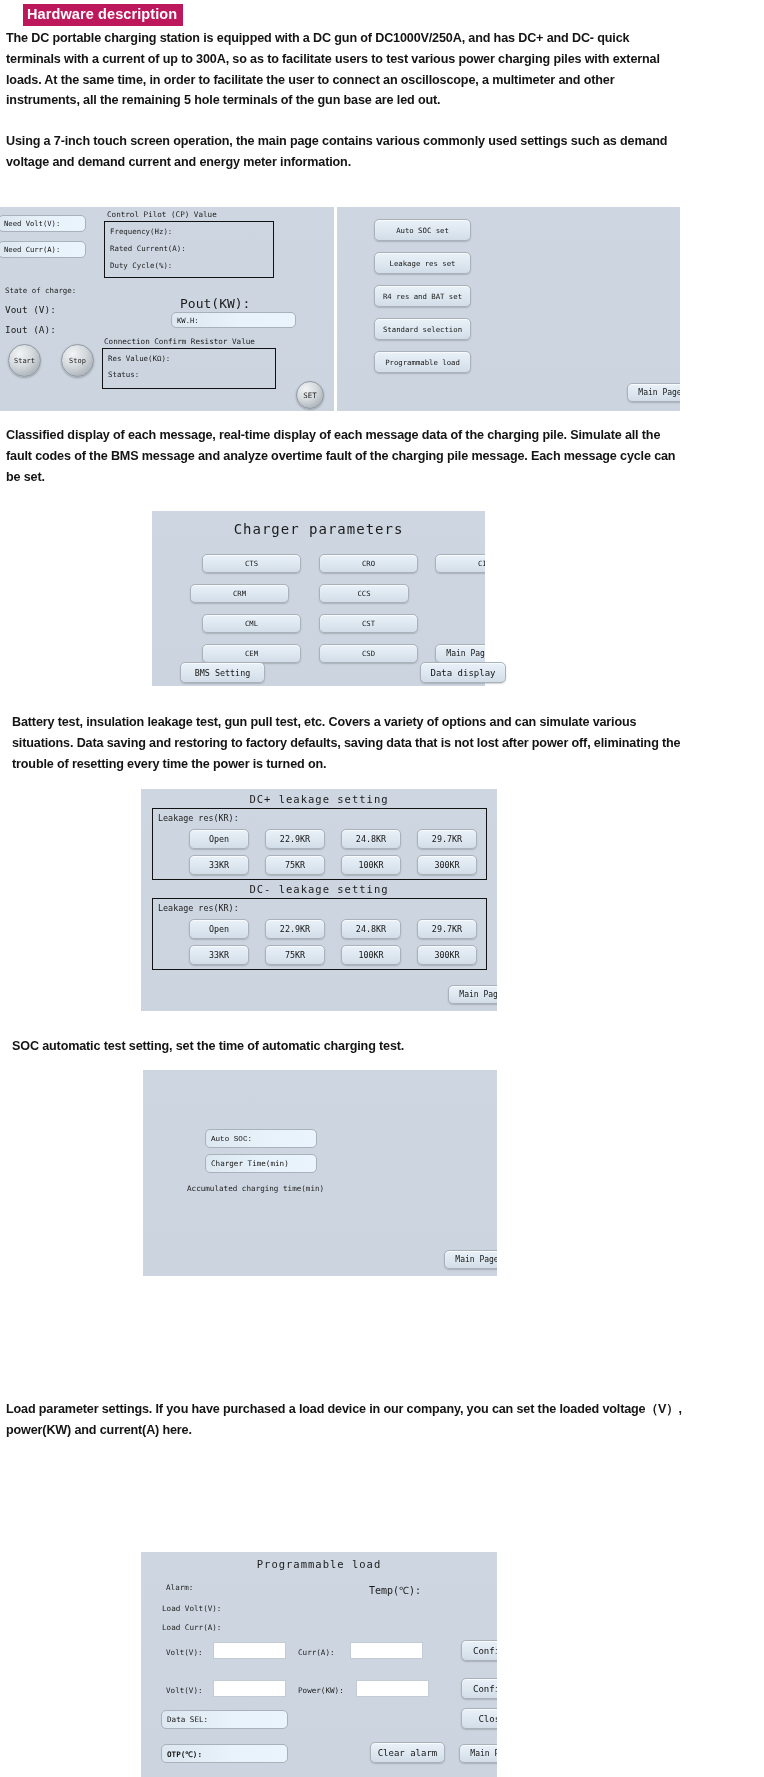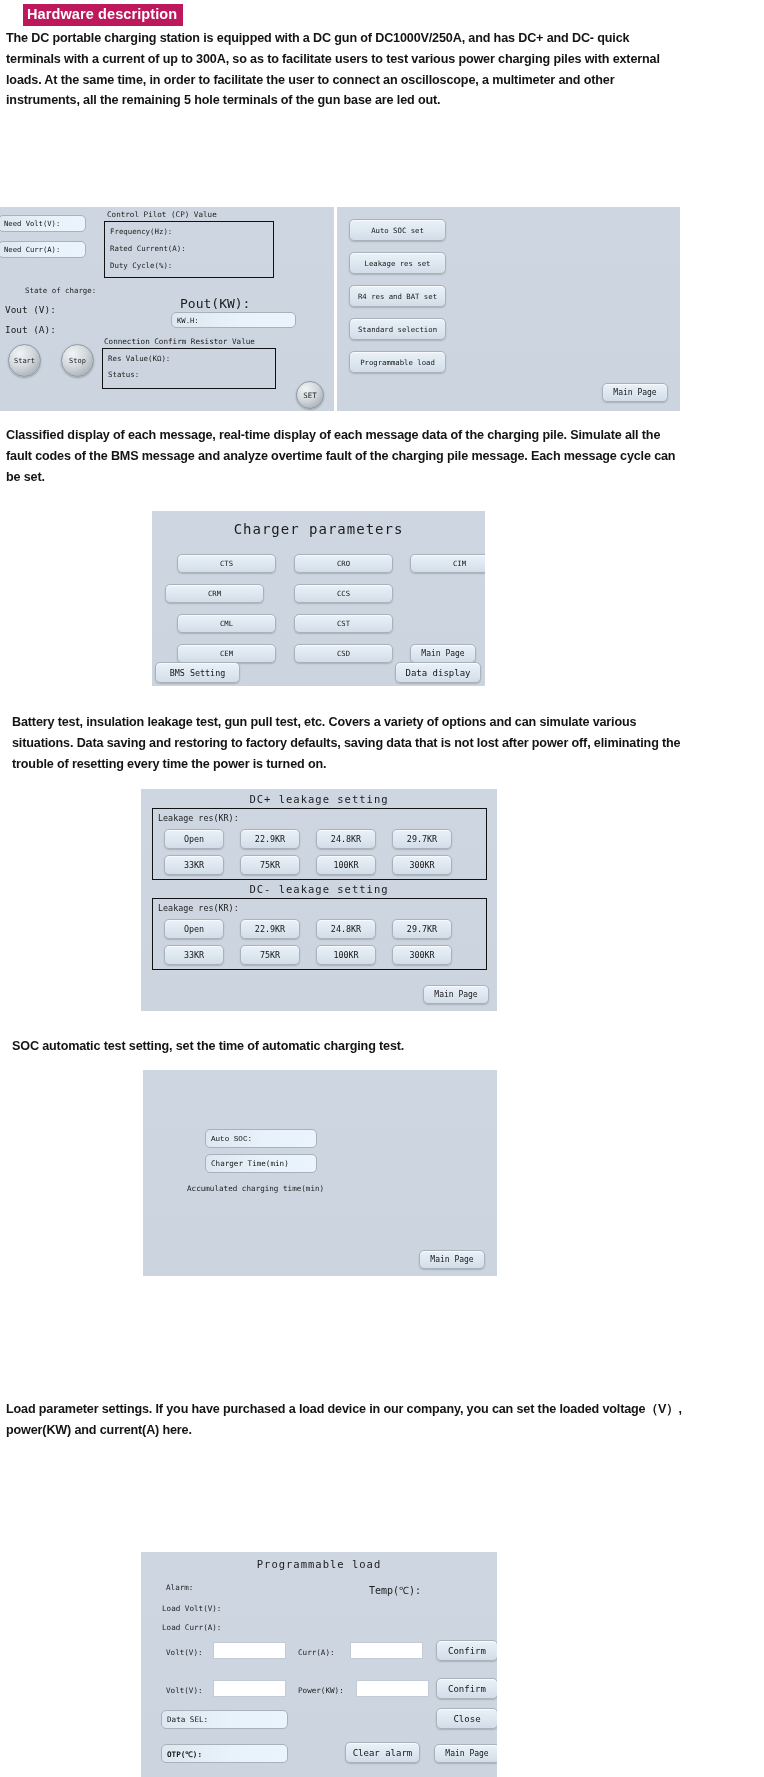--- a/index.html
+++ b/index.html
@@ -59,20 +59,21 @@
     display:flex;align-items:center;justify-content:center;
     background:linear-gradient(180deg,#e9f1f8 0%,#dde7f0 55%,#d3dde8 100%);
     border:1.6px solid #a9b2bb;
     border-radius:5px;
     box-shadow:0 1px 1px rgba(255,255,255,.75) inset,0 1px 1.5px rgba(0,0,0,.18);
     font-family:"DejaVu Sans Mono",monospace;
     white-space:nowrap;
     color:#141414;
     text-align:left;
     box-sizing:border-box;
+    margin-left:25px;
   }
   
   .field{
     position:absolute;
     display:flex;align-items:center;
     padding-left:5px;
     background:linear-gradient(90deg,#dde7f0 0%,#e8f2fb 55%,#eaf4fd 100%);
     border:1.6px solid #a9b2bb;
     border-radius:5px;
     font-family:"DejaVu Sans Mono",monospace;
@@ -106,37 +107,38 @@
   }
 </style>
 </head>
 <body>
 
 <div class="page">
 
   <div class="hdr-band">Hardware description</div>
 
   <div class="para p1">The DC portable charging station is equipped with a DC gun of DC1000V/250A, and has DC+ and DC- quick terminals with a current of up to 300A, so as to facilitate users to test various power charging piles with external loads. At the same time, in order to facilitate the user to connect an oscilloscope, a multimeter and other instruments, all the remaining 5 hole terminals of the gun base are led out.</div>
+  <div class="para p2">Using a 7-inch touch screen operation, the main page contains various commonly used settings such as demand voltage and demand current and energy meter information.</div>
   <div class="para p4">Battery test, insulation leakage test, gun pull test, etc. Covers a variety of options and can simulate various situations. Data saving and restoring to factory defaults, saving data that is not lost after power off, eliminating the trouble of resetting every time the power is turned on.</div>
   <div class="para p3">Classified display of each message, real-time display of each message data of the charging pile. Simulate all the fault codes of the BMS message and analyze overtime fault of the charging pile message. Each message cycle can be set.</div>
   <div class="para p5">SOC automatic test setting, set the time of automatic charging test.</div>
   <div class="para p6">Load parameter settings. If you have purchased a load device in our company, you can set the loaded voltage（V）, power(KW) and current(A) here.</div>
 
   <div class="hmi" style="left:0px;top:207px;width:334px;height:204px;">
 
     <div class="field" style="left:-2px;top:8px;width:88px;height:17px;font-size:7.2px;">Need Volt(V):</div>
     <div class="field" style="left:-2px;top:34px;width:88px;height:17px;font-size:7.2px;">Need Curr(A):</div>
 
     <div class="lbl" style="left:107px;top:3px;font-size:7.6px;">Control Pilot (CP) Value</div>
     <div class="grp" style="left:104px;top:14px;width:170px;height:57px;"></div>
     <div class="lbl" style="left:110px;top:20px;font-size:7.4px;">Frequency(Hz):</div>
     <div class="lbl" style="left:110px;top:37px;font-size:7.4px;">Rated Current(A):</div>
     <div class="lbl" style="left:110px;top:54px;font-size:7.4px;">Duty Cycle(%):</div>
 
-    <div class="lbl" style="left:5px;top:79px;font-size:7.4px;margin-left:20px;">State of charge:</div>
+    <div class="lbl" style="left:5px;top:79px;font-size:7.4px;">State of charge:</div>
     <div class="lbl" style="left:5px;top:97px;font-size:9.4px;">Vout (V):</div>
     <div class="lbl" style="left:5px;top:117px;font-size:9.4px;">Iout (A):</div>
 
     <div class="knob" style="left:8px;top:137px;width:31px;height:31px;font-size:7px;">Start</div>
     <div class="knob" style="left:61px;top:137px;width:31px;height:31px;font-size:7px;">Stop</div>
 
     <div class="lbl" style="left:180px;top:89px;font-size:13px;">Pout(KW):</div>
     <div class="field" style="left:171px;top:105px;width:125px;height:16px;font-size:7.2px;">KW.H:</div>
 
     <div class="lbl" style="left:104px;top:130px;font-size:7.6px;">Connection Confirm Resistor Value</div>
@@ -158,21 +160,21 @@
 
   <div class="hmi" style="left:152px;top:511px;width:333px;height:175px;">
 
     <div class="title" style="left:0;top:10px;font-size:14px;">Charger parameters</div>
 
     <div class="btn" style="left:25px;top:43px;width:99px;height:19px;font-size:7.2px;">CTS</div>
     <div class="btn" style="left:142px;top:43px;width:99px;height:19px;font-size:7.2px;">CRO</div>
     <div class="btn" style="left:258px;top:43px;width:99px;height:19px;font-size:7.2px;">CIM</div>
 
     <div class="btn" style="left:13px;top:73px;width:99px;height:19px;font-size:7.2px;">CRM</div>
-    <div class="btn" style="left:142px;top:73px;width:99px;height:19px;font-size:7.2px;">CCS</div>
+    <div class="btn" style="left:142px;top:73px;width:90px;height:19px;font-size:7.2px;">CCS</div>
 
     <div class="btn" style="left:25px;top:103px;width:99px;height:19px;font-size:7.2px;">CML</div>
     <div class="btn" style="left:142px;top:103px;width:99px;height:19px;font-size:7.2px;">CST</div>
 
     <div class="btn" style="left:25px;top:133px;width:99px;height:19px;font-size:7.2px;">CEM</div>
     <div class="btn" style="left:142px;top:133px;width:99px;height:19px;font-size:7.2px;">CSD</div>
     <div class="btn" style="left:258px;top:133px;width:66px;height:19px;font-size:8px;">Main Page</div>
   </div>
   <div class="btn" style="left:155px;top:662px;width:85px;height:21px;font-size:8.4px;">BMS Setting</div>
   <div class="btn" style="left:395px;top:662px;width:86px;height:21px;font-size:9px;">Data display</div>

